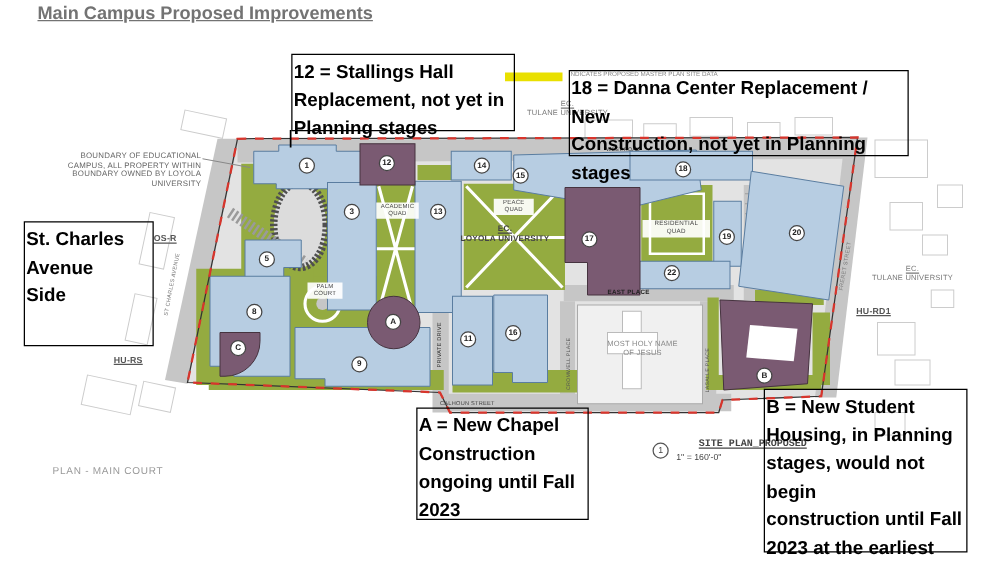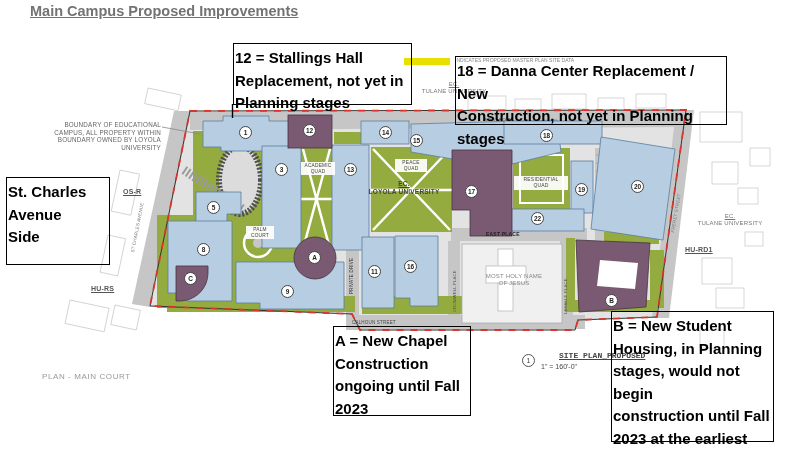--- a/index.html
+++ b/index.html
@@ -213,21 +213,21 @@
 
   <div class="sp-num" data-bind="map.site_plan.number">1</div>
   <div class="sp-label" data-bind="map.site_plan.label">SITE PLAN_PROPOSED</div>
   <div class="sp-scale" data-bind="map.site_plan.scale">1" = 160'-0"</div>
 
   <div class="callout" style="left:233px;top:43px;width:179px;height:62px" data-bind="callouts.stallings">12 = Stallings Hall
 Replacement, not yet in
 Planning stages</div>
   <div class="callout" style="left:455px;top:56px;width:272px;height:69px" data-bind="callouts.danna">18 = Danna Center Replacement / New
 Construction, not yet in Planning stages</div>
-  <div class="callout" style="left:6px;top:177px;width:104px;height:88px" data-bind="callouts.st_charles">St. Charles
+  <div class="callout" style="left:19px;top:177px;width:104px;height:100px" data-bind="callouts.st_charles">St. Charles
 Avenue
 Side</div>
   <div class="callout" style="left:333px;top:326px;width:138px;height:90px" data-bind="callouts.chapel">A = New Chapel
 Construction
 ongoing until Fall
 2023</div>
   <div class="callout" style="left:611px;top:311px;width:163px;height:131px" data-bind="callouts.housing">B = New Student
 Housing, in Planning
 stages, would not begin
 construction until Fall

